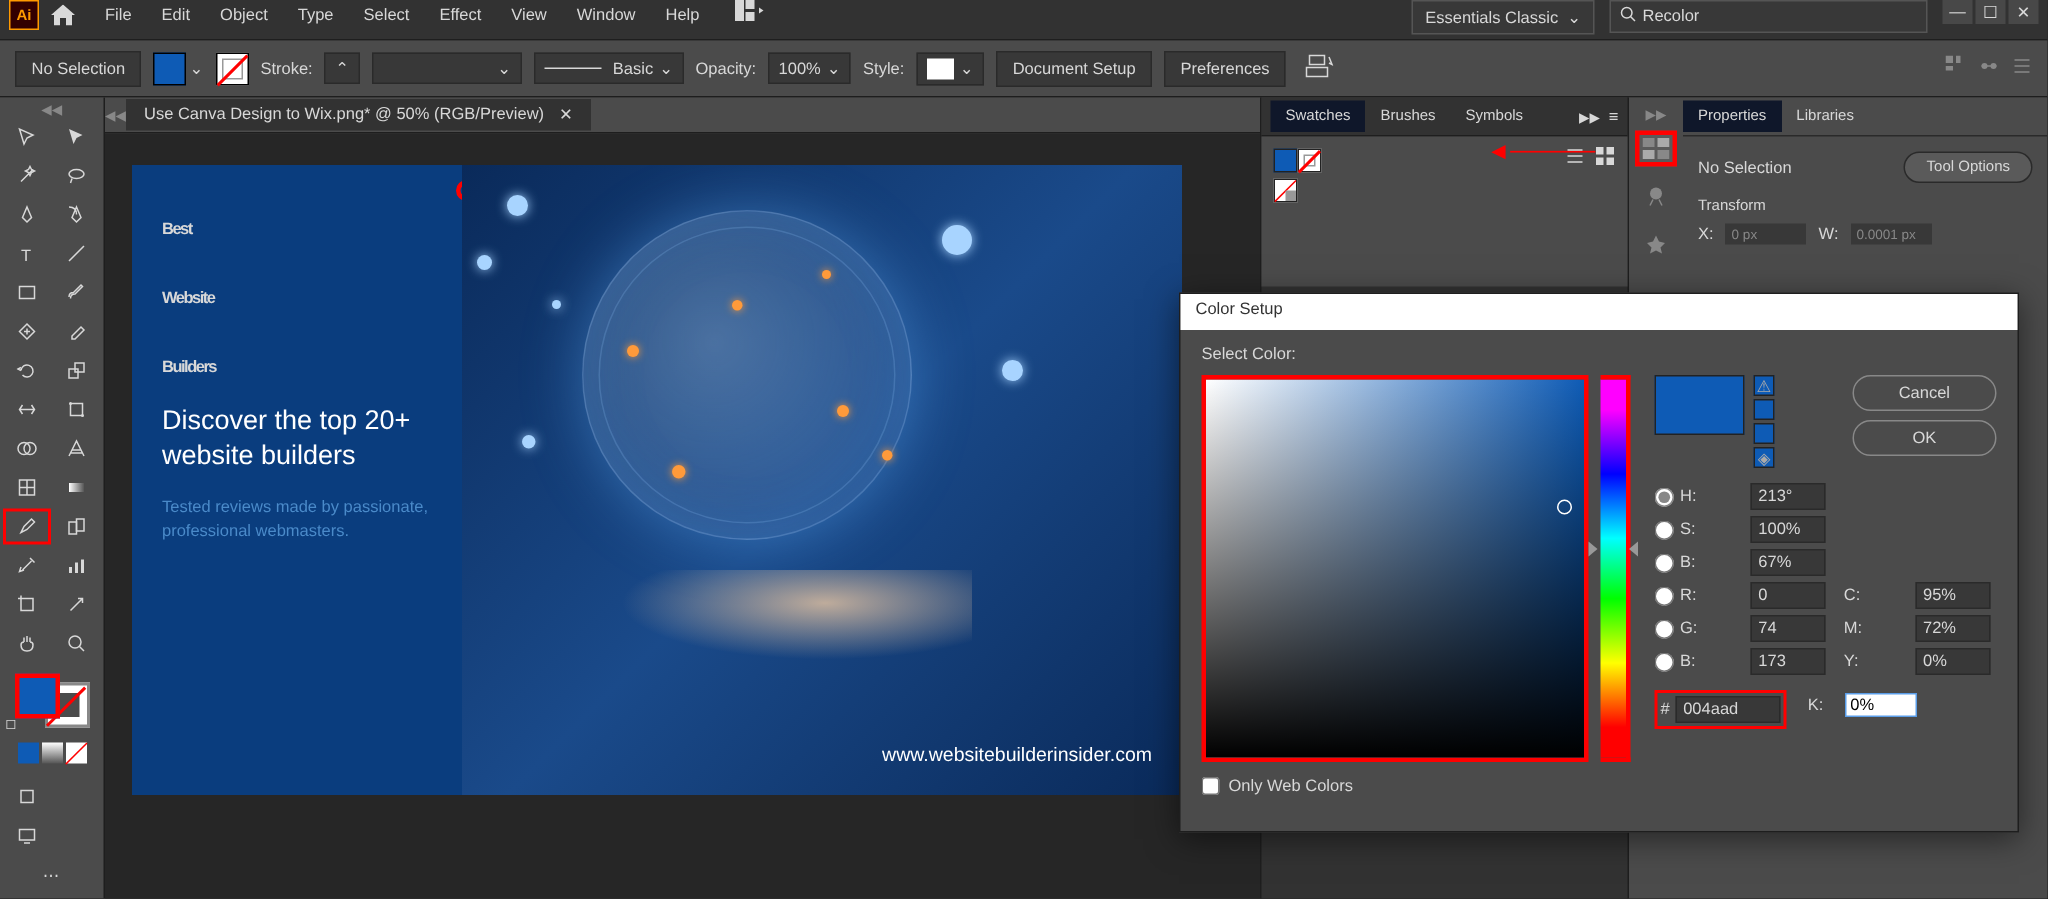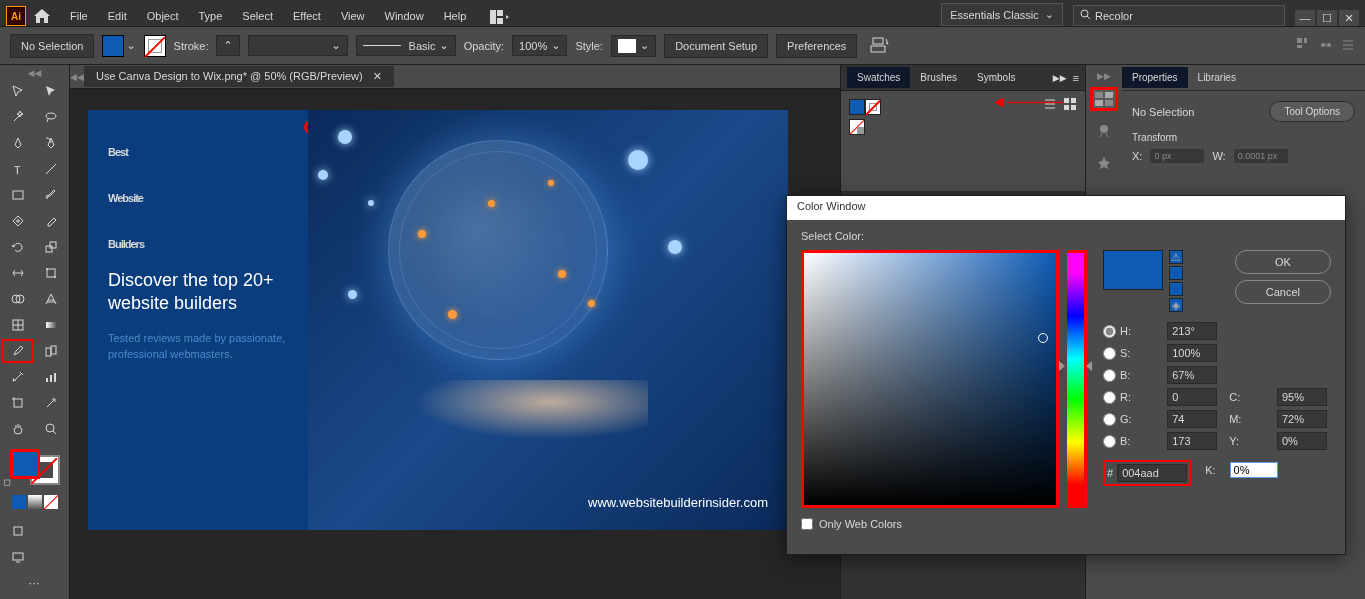--- a/index.html
+++ b/index.html
@@ -1,17 +1,17 @@
 <!DOCTYPE html>
 <html><head>
 <meta charset="utf-8">
 <style>
 *{box-sizing:border-box;margin:0;padding:0;font-family:"Segoe UI",Tahoma,sans-serif;font-size:11px;color:#d8d8d8;user-select:none}
 body{background:#323232;width:1365px;height:599px;overflow:hidden;position:relative}
-.menubar{height:27px;background:#323232;display:flex;align-items:flex-end;padding:0 6px;border-bottom:1px solid #1e1e1e}
+.menubar{height:27px;background:#323232;display:flex;align-items:flex-start;padding:0 6px;border-bottom:1px solid #1e1e1e}
 .ai-logo{width:20px;height:20px;background:#330000;border:1px solid #ff9a00;display:flex;align-items:center;justify-content:center;color:#ff9a00;font-weight:bold;font-size:10px;margin-right:6px}
 .home-icon{width:20px;height:20px;display:flex;align-items:center;justify-content:center;margin-right:8px}
 .menu-item{padding:4px 10px;cursor:pointer;color:#d8d8d8}
 .menu-spacer{flex:1}
 .workspace-switch{background:#383838;padding:4px 8px;border:1px solid #555;display:flex;align-items:center;gap:6px;margin-right:10px}
 .search-box{background:#383838;border:1px solid #555;padding:3px 6px;width:212px;display:flex;align-items:center;gap:4px}
 .search-box input{background:transparent;border:none;outline:none;color:#d8d8d8;flex:1}
 .window-controls{display:flex;gap:2px;margin-left:10px}
 .window-controls div{width:20px;height:16px;background:#484848;display:flex;align-items:center;justify-content:center}
 .control-bar{height:38px;background:#4b4b4b;border-bottom:1px solid #1e1e1e;display:flex;align-items:center;padding:0 10px;gap:8px}
@@ -557,21 +557,21 @@
           <span class="coord-input">0 px</span>
           <span>W:</span>
           <span class="coord-input">0.0001 px</span>
         </div>
       </div>
     </div>
   </div>
 </div>
 
 <div class="color-picker">
-  <div class="cp-title">Color Window</div>
+  <div class="cp-title">Color Setup</div>
   <div class="cp-body">
     <div class="cp-label">Select Color:</div>
     <div class="cp-main">
       <div class="cp-field">
         <div class="cp-cursor"></div>
       </div>
       <div class="cp-hue">
         <div class="cp-hue-cursor">
             <span></span>
             <span></span>
@@ -580,22 +580,22 @@
       <div class="cp-right">
         <div class="cp-preview">
           <div class="cp-preview-box"></div>
           <div class="cp-small-sw">
             <div class="cp-warn">⚠</div>
             <div></div>
             <div></div>
             <div class="cp-warn">◈</div>
           </div>
           <div class="cp-btns">
+            <div class="cp-btn">Cancel</div>
             <div class="cp-btn">OK</div>
-            <div class="cp-btn">Cancel</div>
           </div>
         </div>
         <div class="cp-inputs">
           <label class="cp-radio">
               <input type="radio" checked="" style="">
               <span>H:</span>
             </label>
           <input class="cp-val" value="213°" style="">
           <span></span>
             <span></span>

